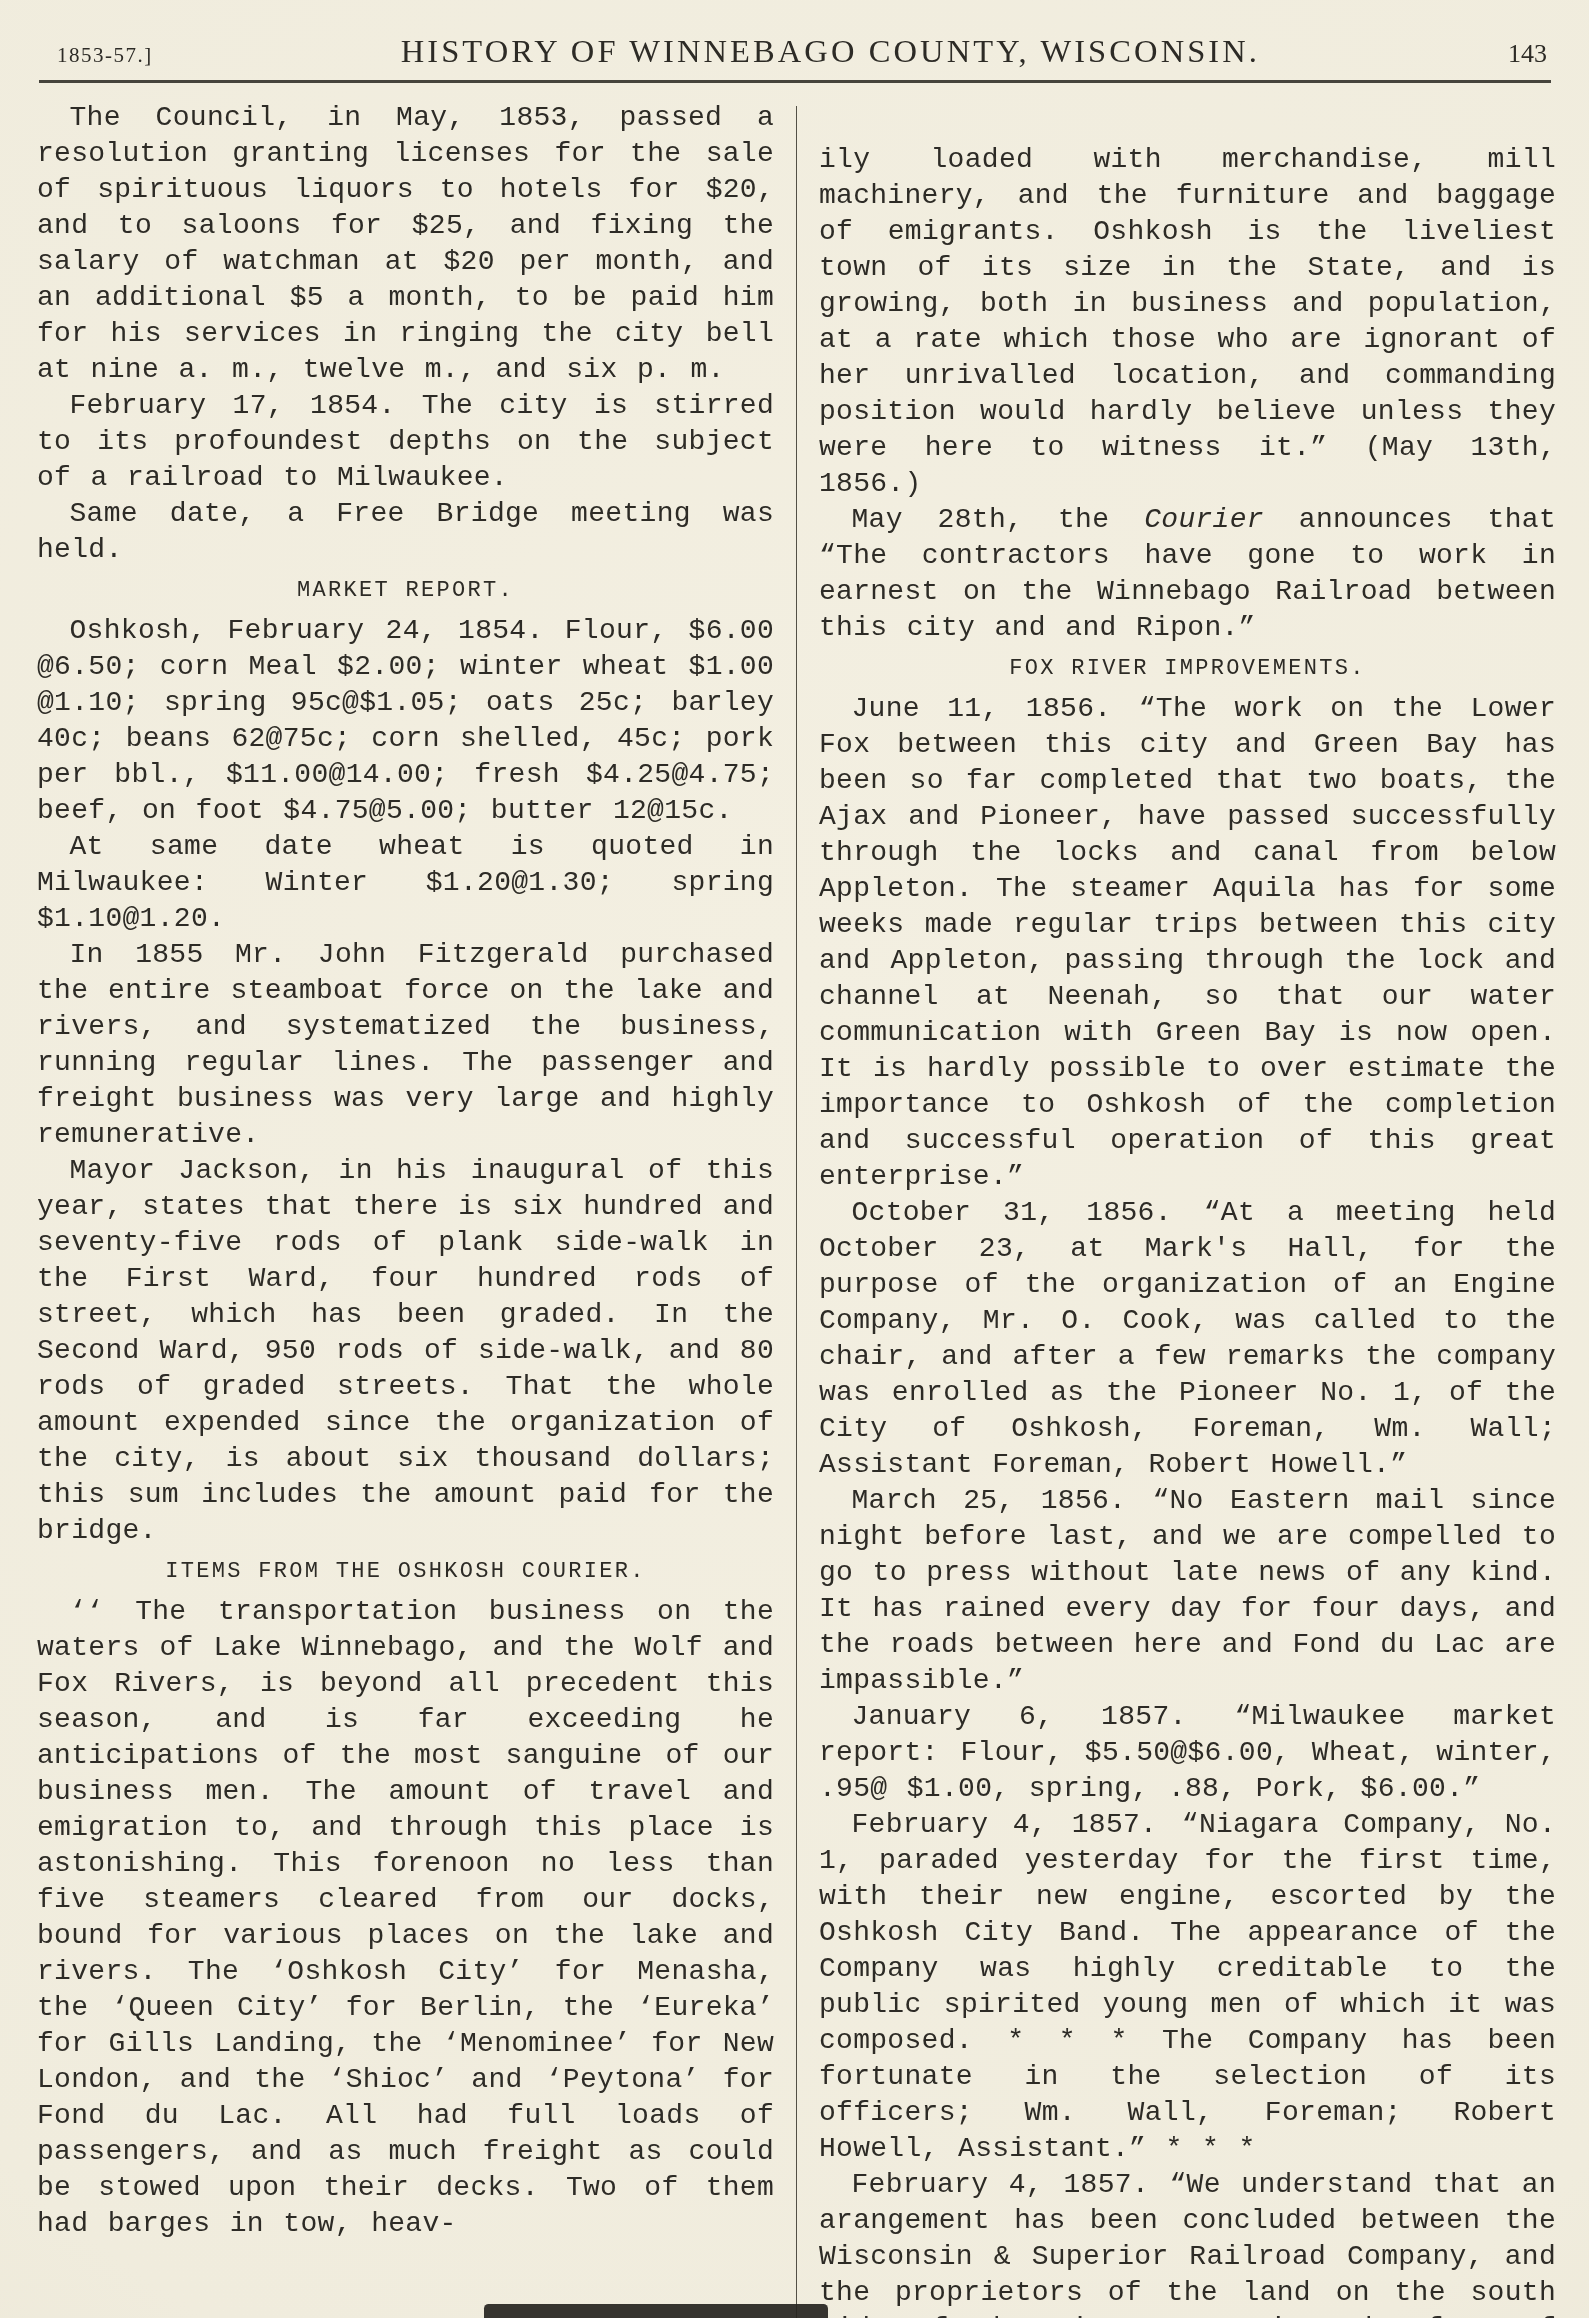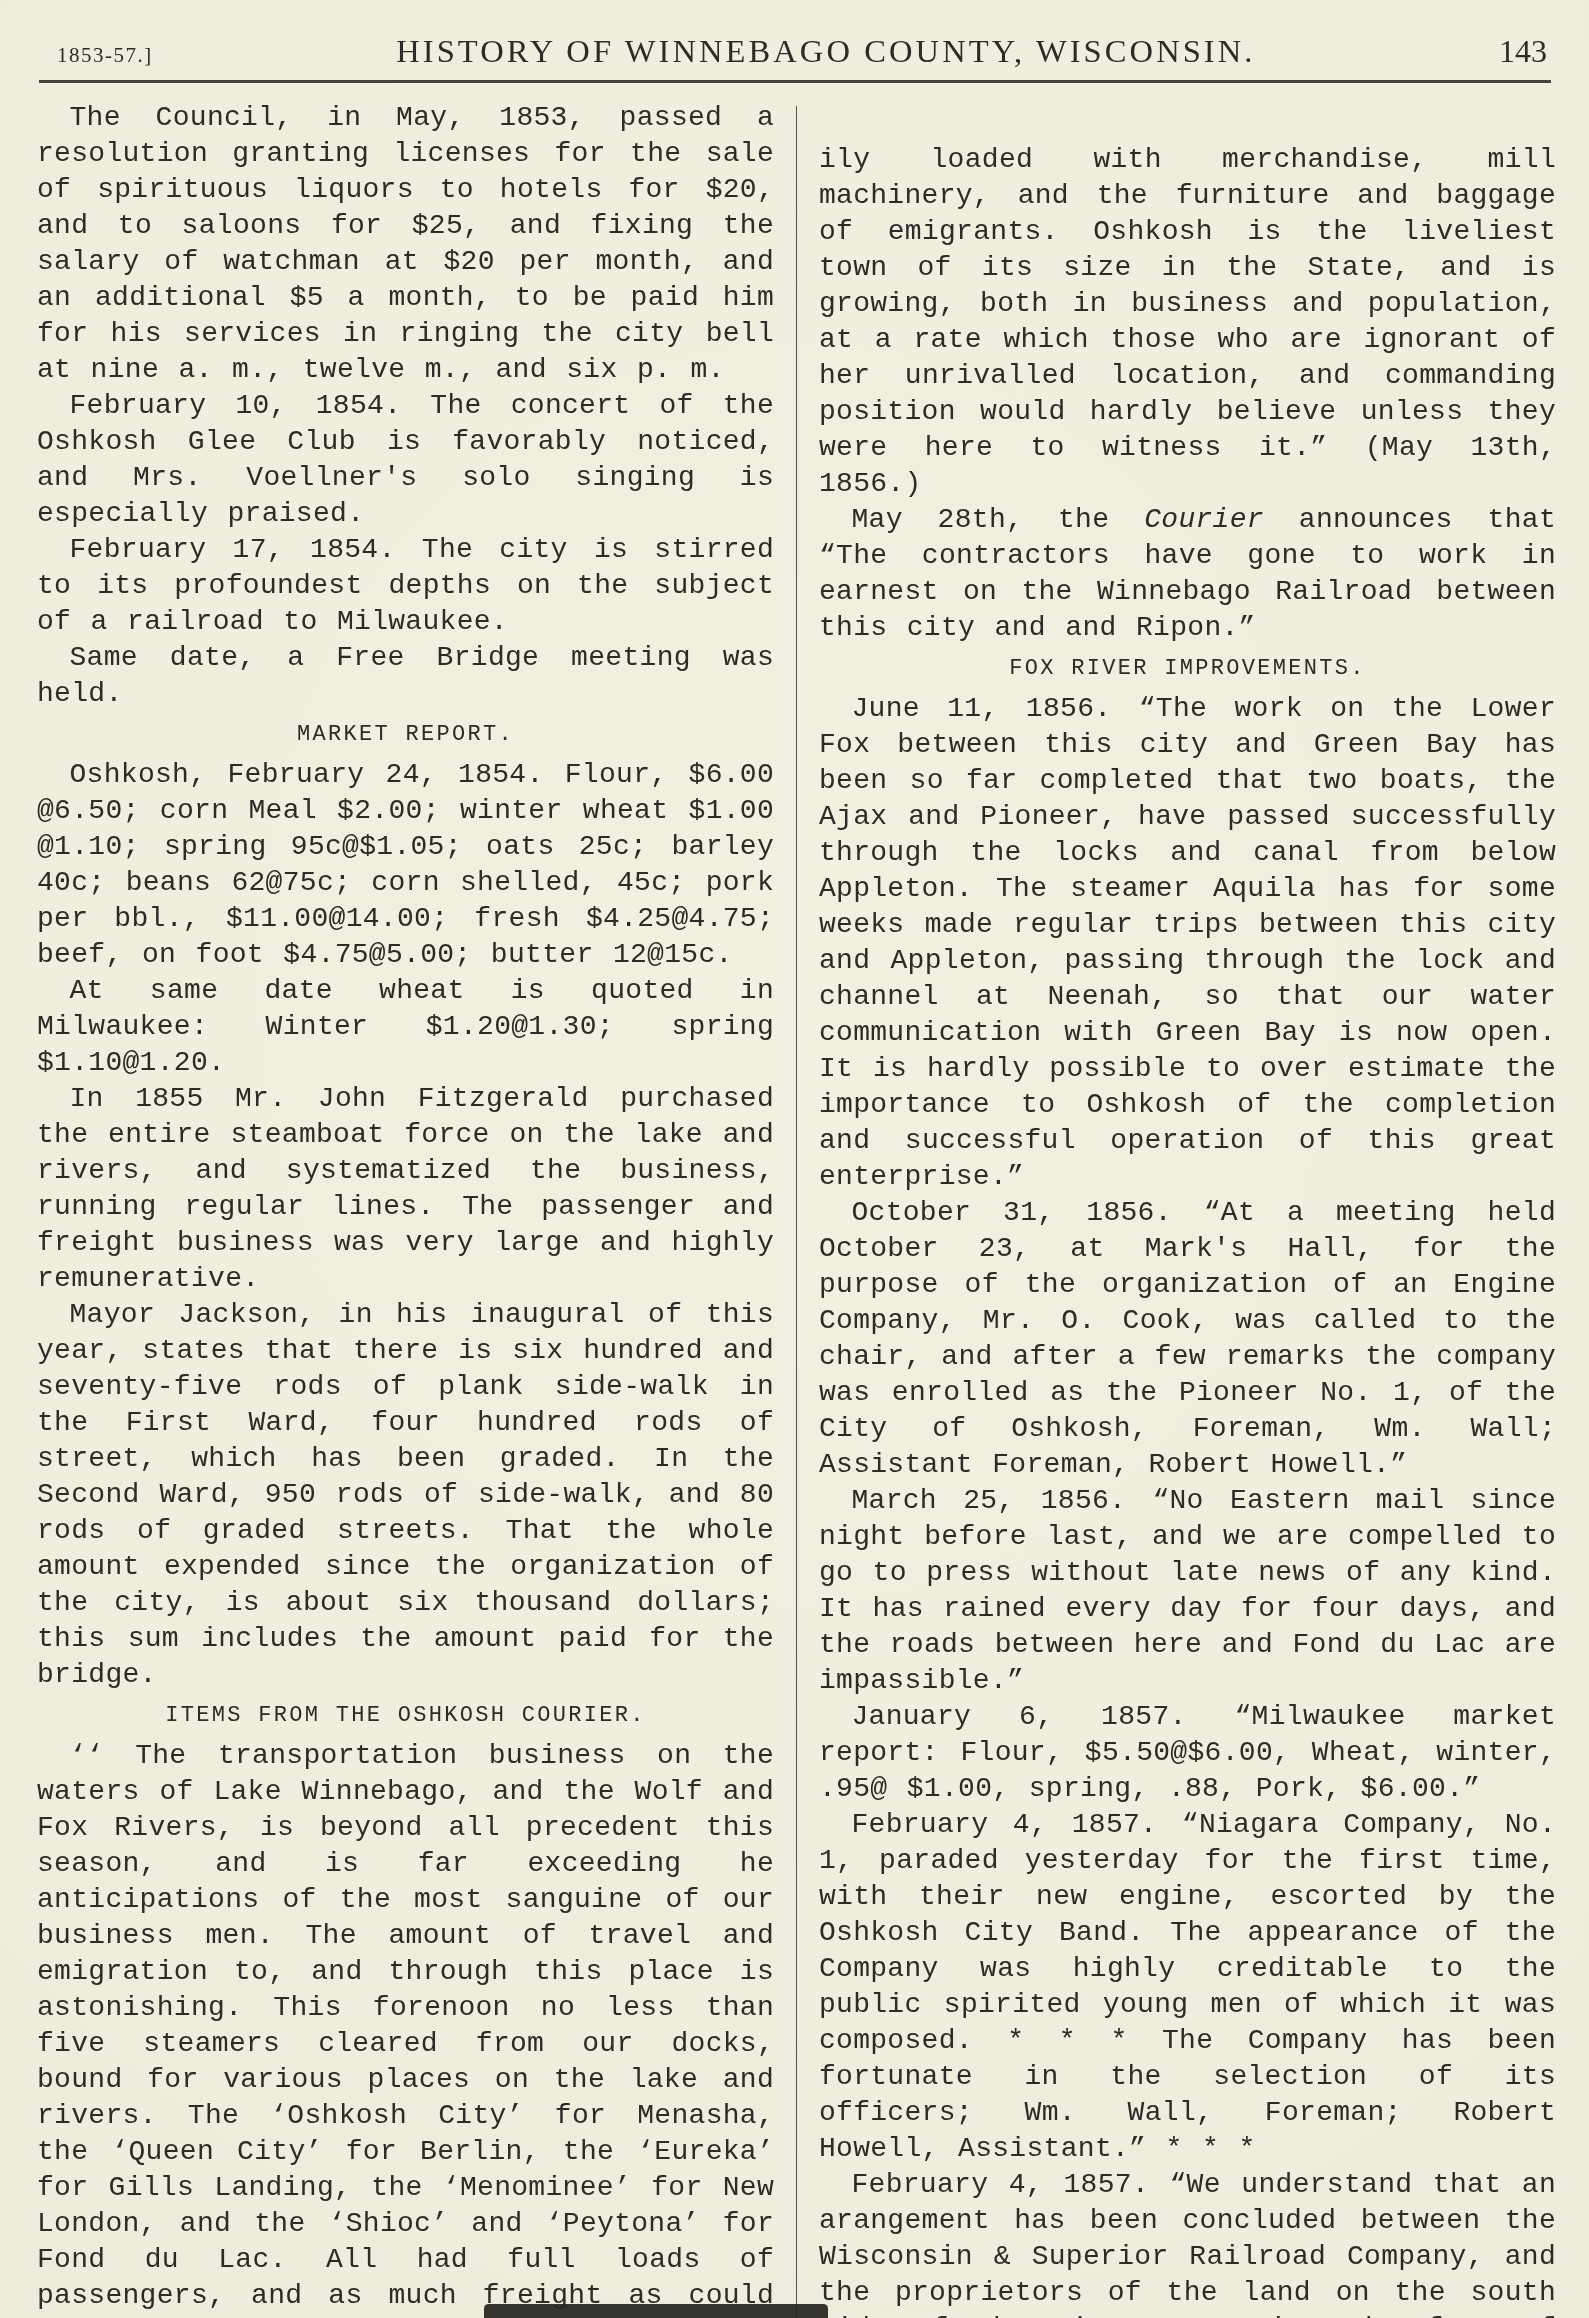--- a/index.html
+++ b/index.html
@@ -27,21 +27,21 @@
       font-size: 21px;
       letter-spacing: 1.5px;
       white-space: nowrap;
     }
     .header-center {
       font-size: 32.5px;
       letter-spacing: 3.1px;
       white-space: nowrap;
     }
     .header-right {
-      font-size: 32px;
+      font-size: 26px;
       white-space: nowrap;
     }
     .header-rule {
       height: 2.3px;
       background: #46443c;
       margin: 0 39px;
     }
     .columns {
       display: flex;
       align-items: stretch;
@@ -98,21 +98,20 @@
 <div class="page">
   <header class="page-header">
     <span class="header-left">1853-57.]</span>
     <span class="header-center">HISTORY OF WINNEBAGO COUNTY, WISCONSIN.</span>
     <span class="header-right">143</span>
   </header>
   <div class="header-rule"></div>
   <main class="columns">
     <section class="column">
         <p class="para"><span>The Council, in May, 1853, passed a resolution granting licenses for the sale of spirituous liquors to hotels for $20, and to saloons for $25, and fixing the salary of watchman at $20 per month, and an additional $5 a month, to be paid him for his services in ringing the city bell at nine a. m., twelve m., and six p. m.</span></p>
-        <p class="para"><span>February 10, 1854. The concert of the Oshkosh Glee Club is favorably noticed, and Mrs. Voellner's solo singing is especially praised.</span></p>
         <p class="para"><span>February 17, 1854. The city is stirred to its profoundest depths on the subject of a railroad to Milwaukee.</span></p>
         <p class="para"><span>Same date, a Free Bridge meeting was held.</span></p>
         <h3 class="section-heading"><span>MARKET REPORT.</span></h3>
         <p class="para"><span>Oshkosh, February 24, 1854. Flour, $6.00 @6.50; corn Meal $2.00; winter wheat $1.00 @1.10; spring 95c@$1.05; oats 25c; barley 40c; beans 62@75c; corn shelled, 45c; pork per bbl., $11.00@14.00; fresh $4.25@4.75; beef, on foot $4.75@5.00; butter 12@15c.</span></p>
         <p class="para"><span>At same date wheat is quoted in Milwaukee: Winter $1.20@1.30; spring $1.10@1.20.</span></p>
         <p class="para"><span>In 1855 Mr. John Fitzgerald purchased the entire steamboat force on the lake and rivers, and systematized the business, running regular lines. The passenger and freight business was very large and highly remunerative.</span></p>
         <p class="para"><span>Mayor Jackson, in his inaugural of this year, states that there is six hundred and seventy-five rods of plank side-walk in the First Ward, four hundred rods of street, which has been graded. In the Second Ward, 950 rods of side-walk, and 80 rods of graded streets. That the whole amount expended since the organization of the city, is about six thousand dollars; this sum includes the amount paid for the bridge.</span></p>
         <h3 class="section-heading"><span>ITEMS FROM THE OSHKOSH COURIER.</span></h3>
         <p class="para"><span>‘‘ The transportation business on the waters of Lake Winnebago, and the Wolf and Fox Rivers, is beyond all precedent this season, and is far exceeding he anticipations of the most sanguine of our business men. The amount of travel and emigration to, and through this place is astonishing. This forenoon no less than five steamers cleared from our docks, bound for various places on the lake and rivers. The ‘Oshkosh City’ for Menasha, the ‘Queen City’ for Berlin, the ‘Eureka’ for Gills Landing, the ‘Menominee’ for New London, and the ‘Shioc’ and ‘Peytona’ for Fond du Lac. All had full loads of passengers, and as much freight as could be stowed upon their decks. Two of them had barges in tow, heav-</span></p>
       </section>

